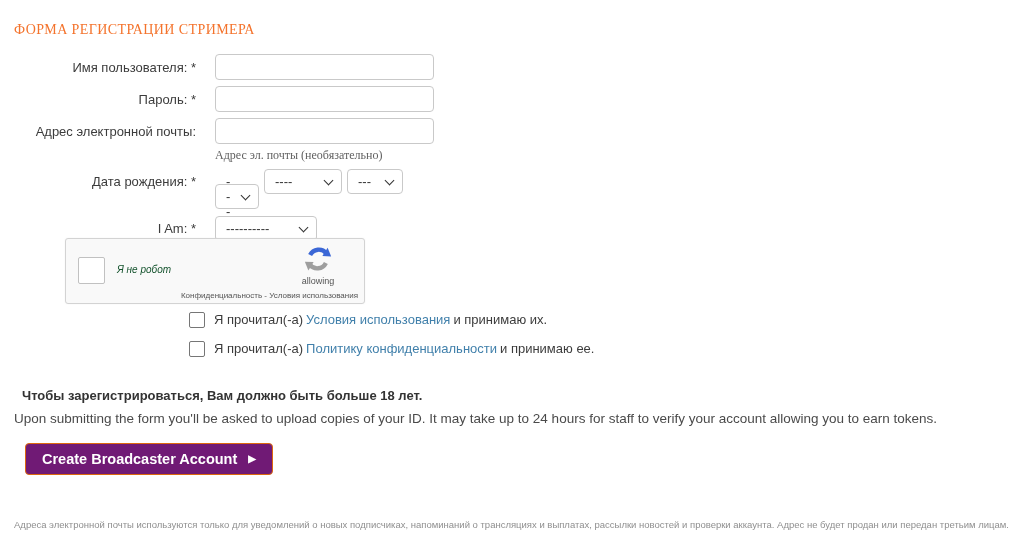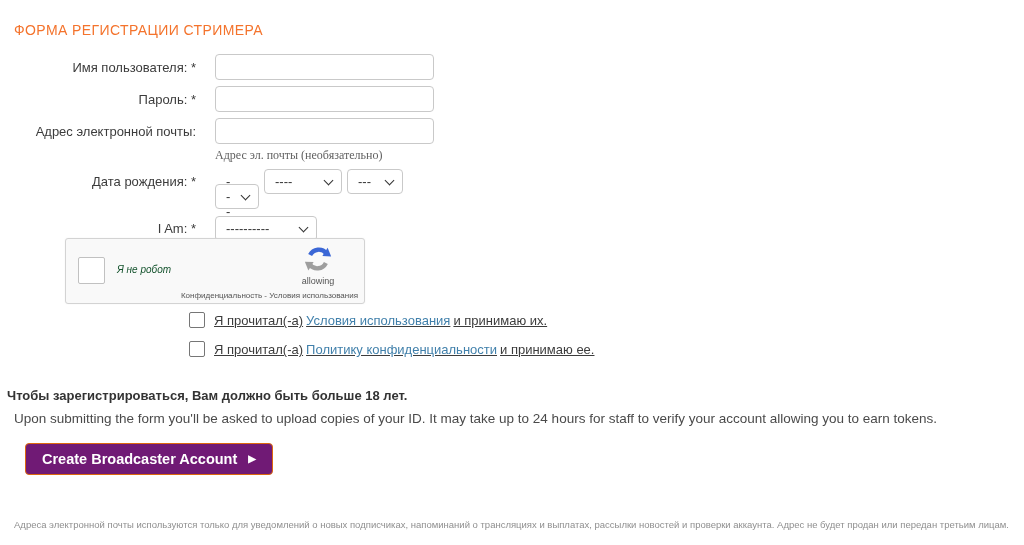--- a/index.html
+++ b/index.html
@@ -4,21 +4,21 @@
 <style>
   html,body { margin:0; padding:0; }
   body {
     width:1024px; height:545px; position:relative; overflow:hidden;
     background:#ffffff; font-family:"Liberation Sans", sans-serif; color:#3c3c3c;
   }
   .abs { position:absolute; }
 
   
   .page-title {
-    left:14px; top:22px; font-size:14px; letter-spacing:.4px; color:#F4732C;
+    left:14px; top:22px; font-size:14px; letter-spacing:.4px; color:#F4732C;font-family:Liberation Serif, serif;
   }
 
   
   .form { left:14px; top:54px; }
   .row { display:flex; align-items:flex-start; margin-bottom:6px;gap:11px; }
   .lbl {
     width:182px; text-align:right; padding-right:8px; font-size:13px;
     color:#3c3c3c; padding-top:6px; white-space:nowrap;
   }
   .req { color:#3c3c3c; }
@@ -55,30 +55,30 @@
   }
   .rc-label { position:absolute; left:51px; top:25px; font-size:10px; color:#14532d;font-style:italic; }
   .rc-logo-box { position:absolute; right:14px; top:6px; width:64px; text-align:center; }
   .rc-brand { font-size:9px; color:#555; margin-top:-1px; }
   .rc-privacy {
     position:absolute; right:6px; bottom:3px; font-size:8px; color:#555; cursor:pointer;
   }
 
   
   .agreements { left:189px; top:312px; }
-  .agree-row { display:flex; align-items:flex-end; margin-bottom:13px; font-size:13px; color:#3c3c3c;text-decoration:underline; }
+  .agree-row { display:flex; align-items:flex-start; margin-bottom:13px; font-size:13px; color:#3c3c3c; }
   .cb {
     width:16px; height:16px; box-sizing:border-box; background:#fff;
     border:1px solid #767676; border-radius:2px; margin-right:9px; flex:0 0 auto; cursor:pointer;
   }
   .agree-text span { margin-right:3px; }
   .lnk { color:#4180AB; cursor:pointer; }
 
   
-  .age-notice { left:7px; top:388px; font-size:13px; font-weight:bold; color:#333; }
+  .age-notice { left:22px; top:388px; font-size:13px; font-weight:bold; color:#333; }
   .id-notice { left:14px; top:411px; font-size:13.5px; color:#4a4a4a; width:1000px; }
 
   
   .create-btn {
     left:25px; top:443px; height:30px; display:inline-flex; align-items:center;
     padding:0 16px; background:#701a75; border:1px solid #DD680E; border-radius:4px;
     color:#fff; font-weight:bold; font-size:14.5px; cursor:pointer;
     font-family:"Liberation Sans", sans-serif;
   }
   .btn-arrow { margin-left:11px; font-size:10px; line-height:1; }

